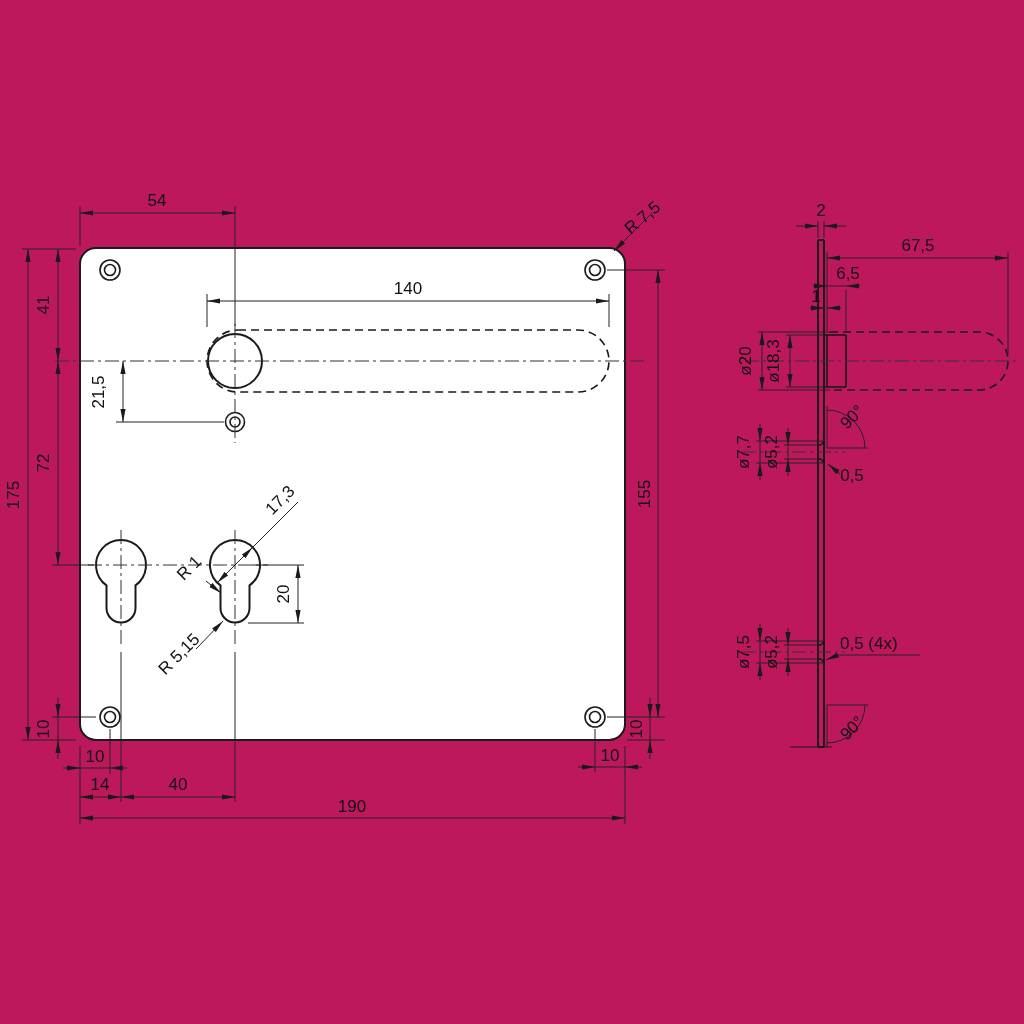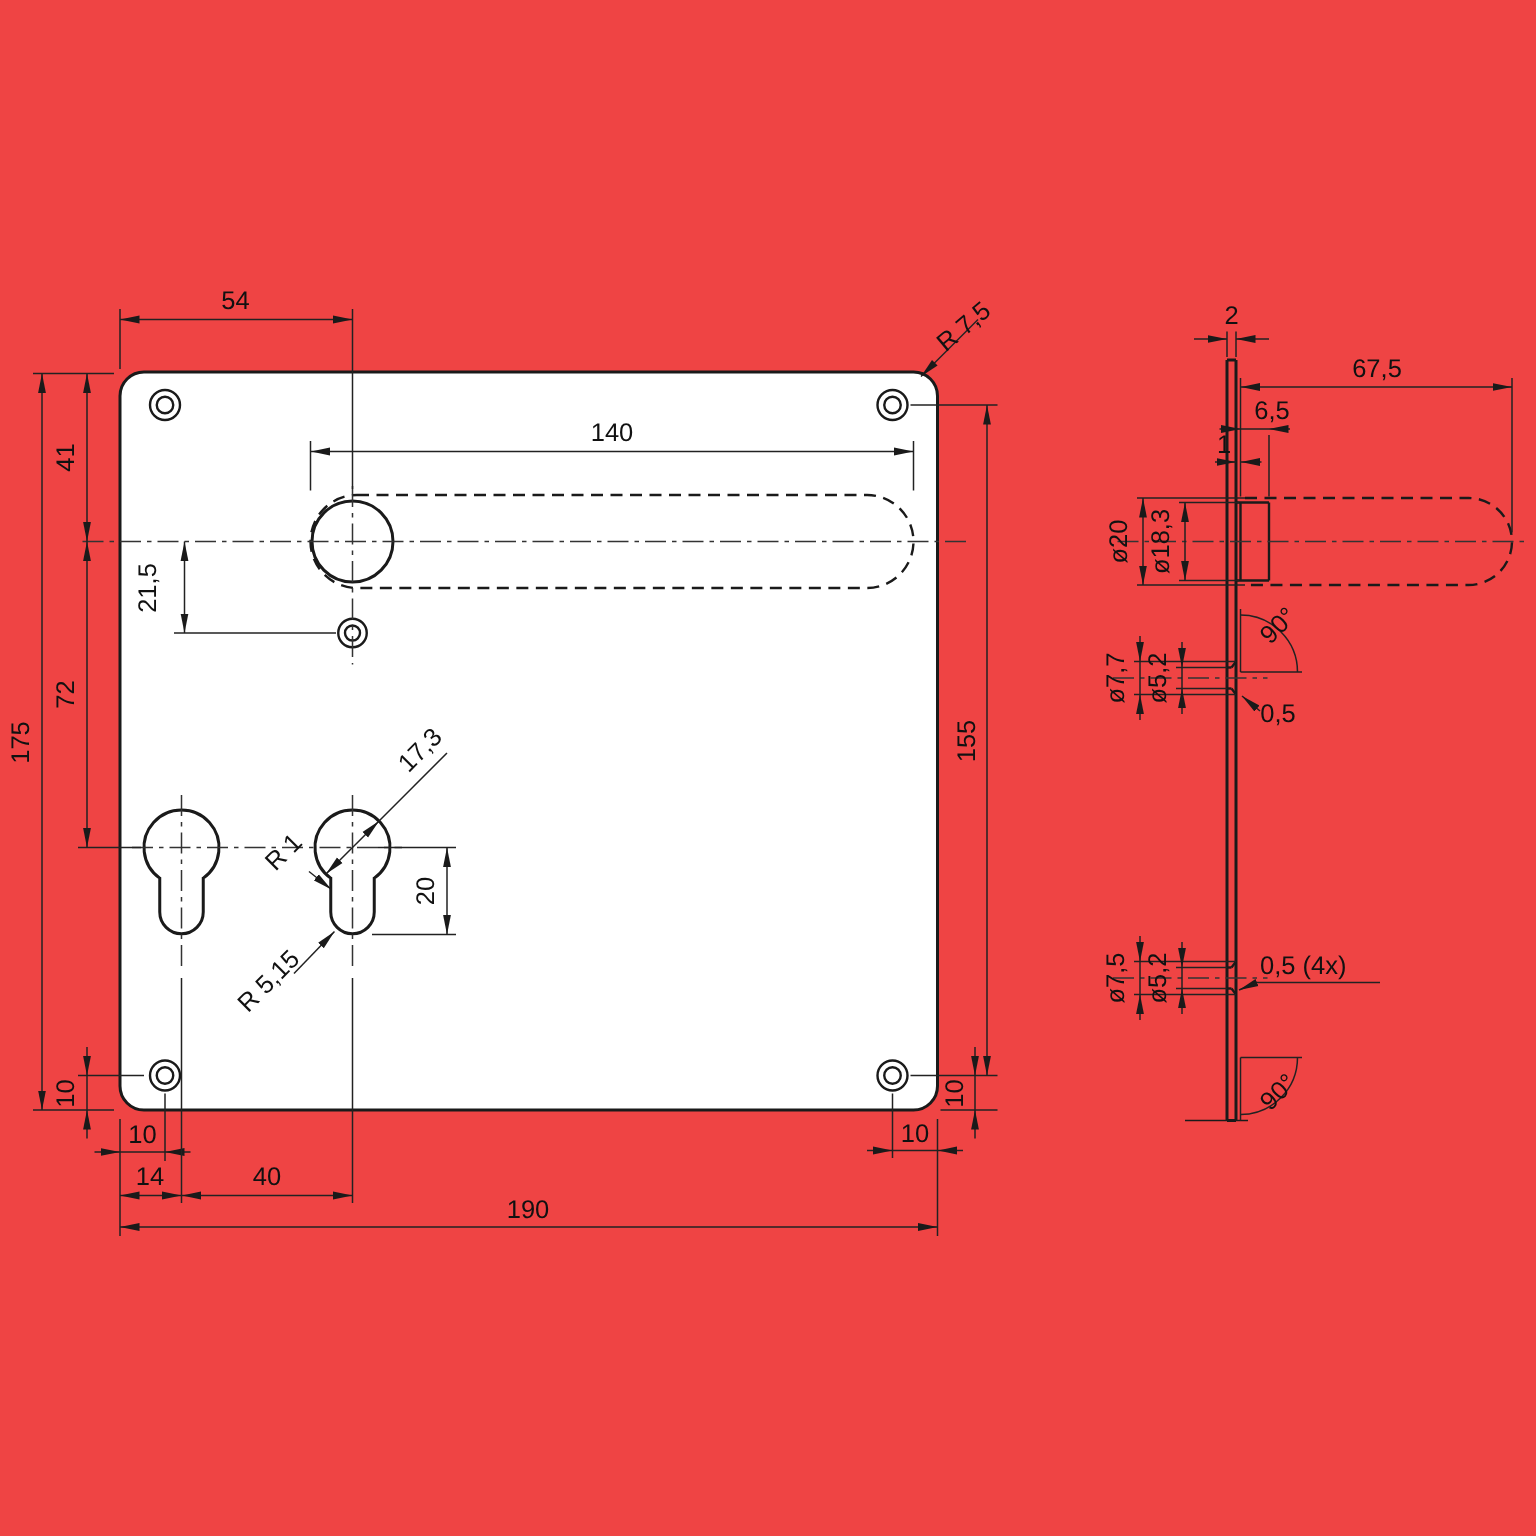--- a/index.html
+++ b/index.html
@@ -1,16 +1,16 @@
 <!DOCTYPE html>
 <html><head>
 <meta charset="utf-8">
 <style>
   html,body{margin:0;padding:0;background:#ffffff;}
-  .canvas{width:1024px;height:1024px;background:#ef4444;position:relative;overflow:hidden;}
+  .canvas{width:1024px;height:1024px;background:#be185d;position:relative;overflow:hidden;}
   svg{display:block;}
   svg text{
     font-family:"Liberation Sans","DejaVu Sans",sans-serif;
     font-size:17px;
     fill:#111111;
     text-anchor:middle;
   }
   svg text.start{text-anchor:start;}
   .obj{stroke:#1a1a1a;stroke-width:2;fill:none;}
   .objf{stroke:#1a1a1a;stroke-width:2;fill:#ffffff;}

